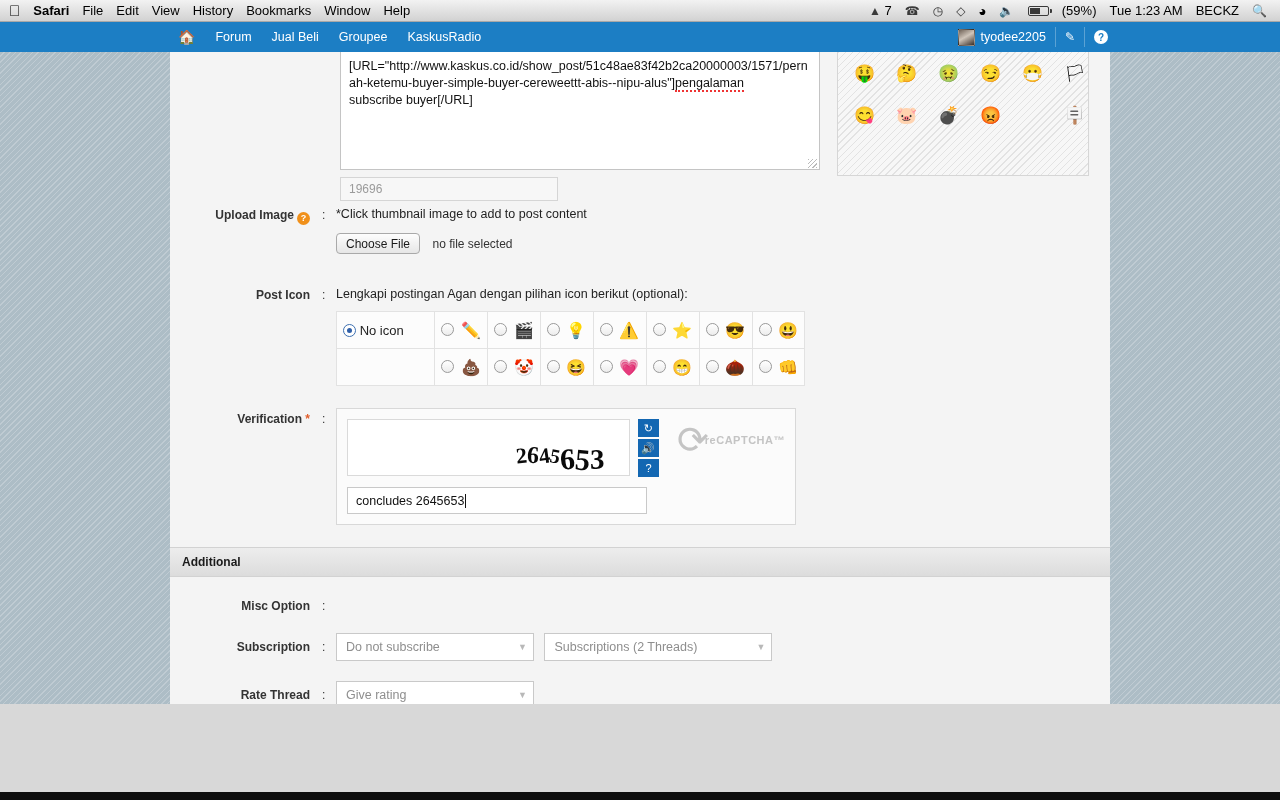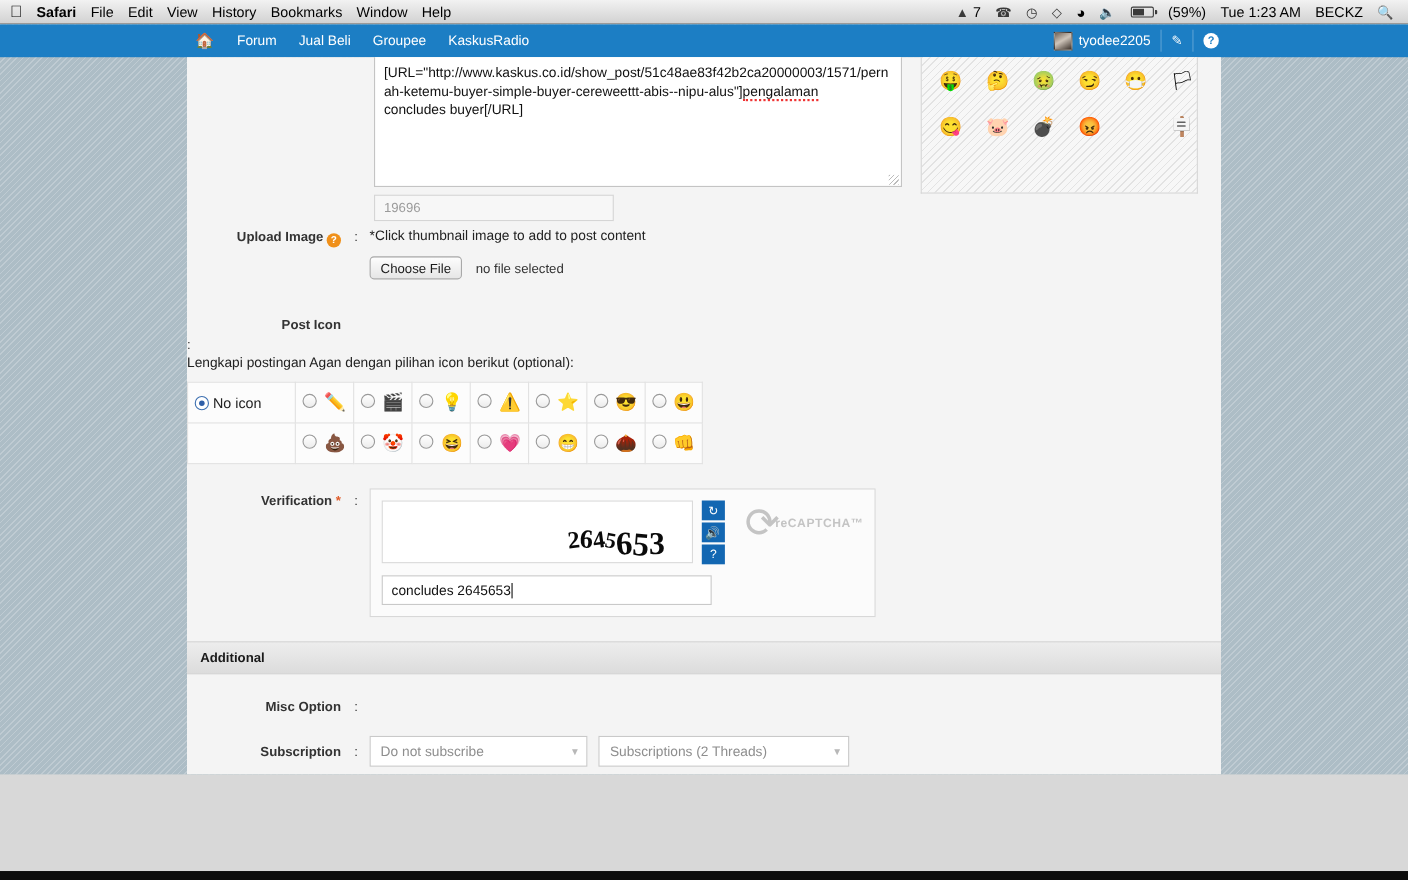--- a/index.html
+++ b/index.html
@@ -406,21 +406,21 @@
         <span class="pencil-ic">✎</span>
         <span class="divider"></span>
         <span class="help-ic">?</span>
       </span>
     </div>
 
     <div class="contentcol">
 
       <div class="editorwrap">
         <div style="position:absolute; left:170px; top:0;">
-          <div class="ta"><span>[URL="http://www.kaskus.co.id/show_post/51c48ae83f42b2ca20000003/1571/per</span><span>nah-ketemu-buyer-simple-buyer-cereweettt-abis--nipu-alus"]</span><span class="spell">pengalaman</span><br><span>concludes buyer[/URL]</span><span class="grip"></span></div>
+          <div class="ta"><span>[URL="http://www.kaskus.co.id/show_post/51c48ae83f42b2ca20000003/1571/per</span><span>nah-ketemu-buyer-simple-buyer-cereweettt-abis--nipu-alus"]</span><span class="spell">pengalaman</span><br><span>subscribe buyer[/URL]</span><span class="grip"></span></div>
           <div class="charcount">19696</div>
         </div>
 
         <div class="emopanel">
           <div class="emorow">
             <span class="emo">🤑</span>
             <span class="emo">🤔</span>
             <span class="emo">🤢</span>
             <span class="emo">😏</span>
             <span class="emo">😷</span>
@@ -441,21 +441,21 @@
         <div class="fcolon">:</div>
         <div class="ffield">
           <div style="font-size:12.5px;color:#222;padding-top:3px;">*Click thumbnail image to add to post content</div>
           <div style="margin-top:12px;">
             <span class="choosefile">Choose File</span>
             <span class="nofile">no file selected</span>
           </div>
         </div>
       </div>
 
-      <div class="frow" style="margin-top: 30px; flex-direction: column;">
+      <div class="frow" style="margin-top: 30px;">
         <div class="flabel">Post Icon</div>
         <div class="fcolon">:</div>
         <div class="ffield">
           <div style="font-size:12.5px;color:#222;padding-top:3px;">Lengkapi postingan Agan dengan pilihan icon berikut (optional):</div>
           <table class="icontable" style="margin-top:10px;">
             <tbody>
                 <tr>
               <td class="noicon"><span class="radio on"></span> <span>No icon</span></td>
               <td class="pick"><span class="radio"></span><span class="picon">✏️</span></td>
               <td class="pick"><span class="radio"></span><span class="picon">🎬</span></td>

